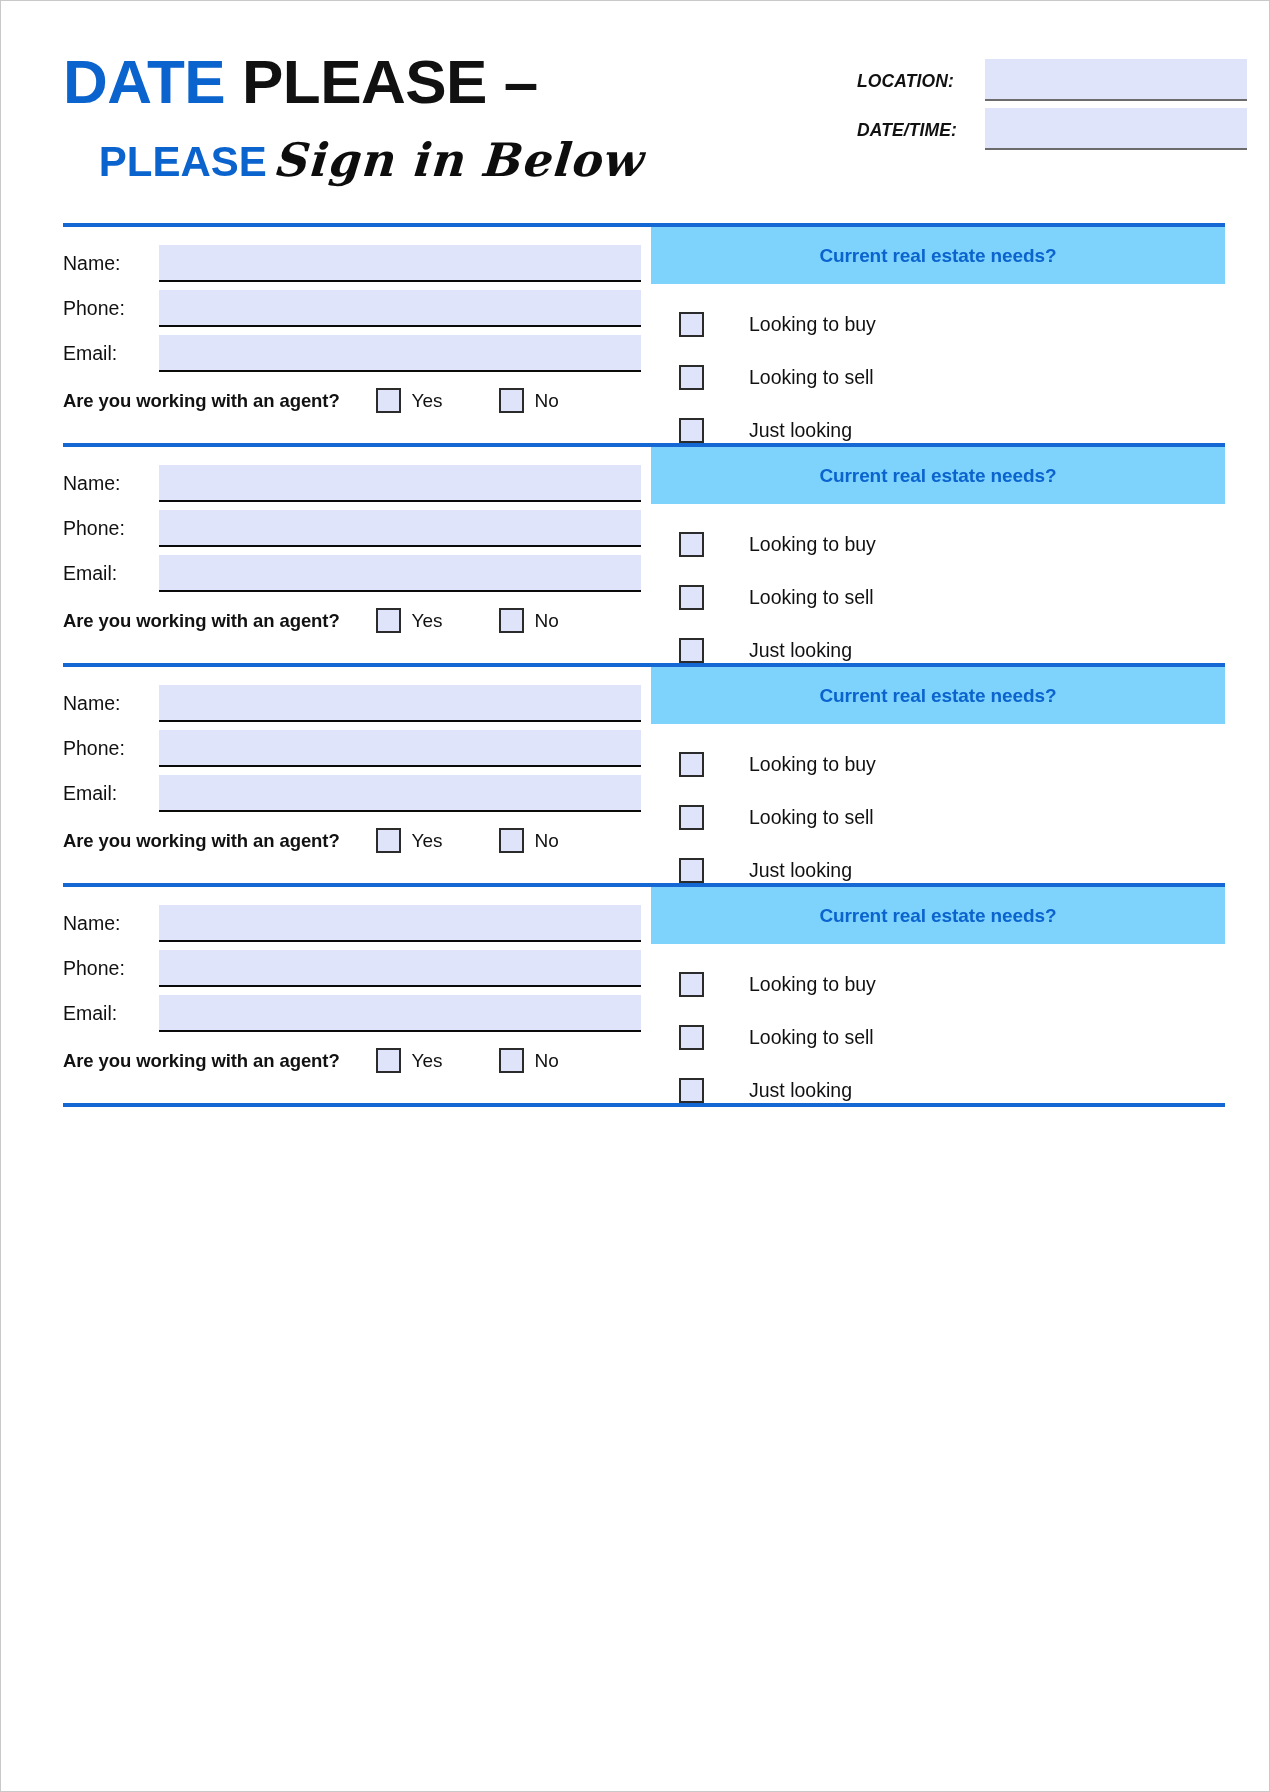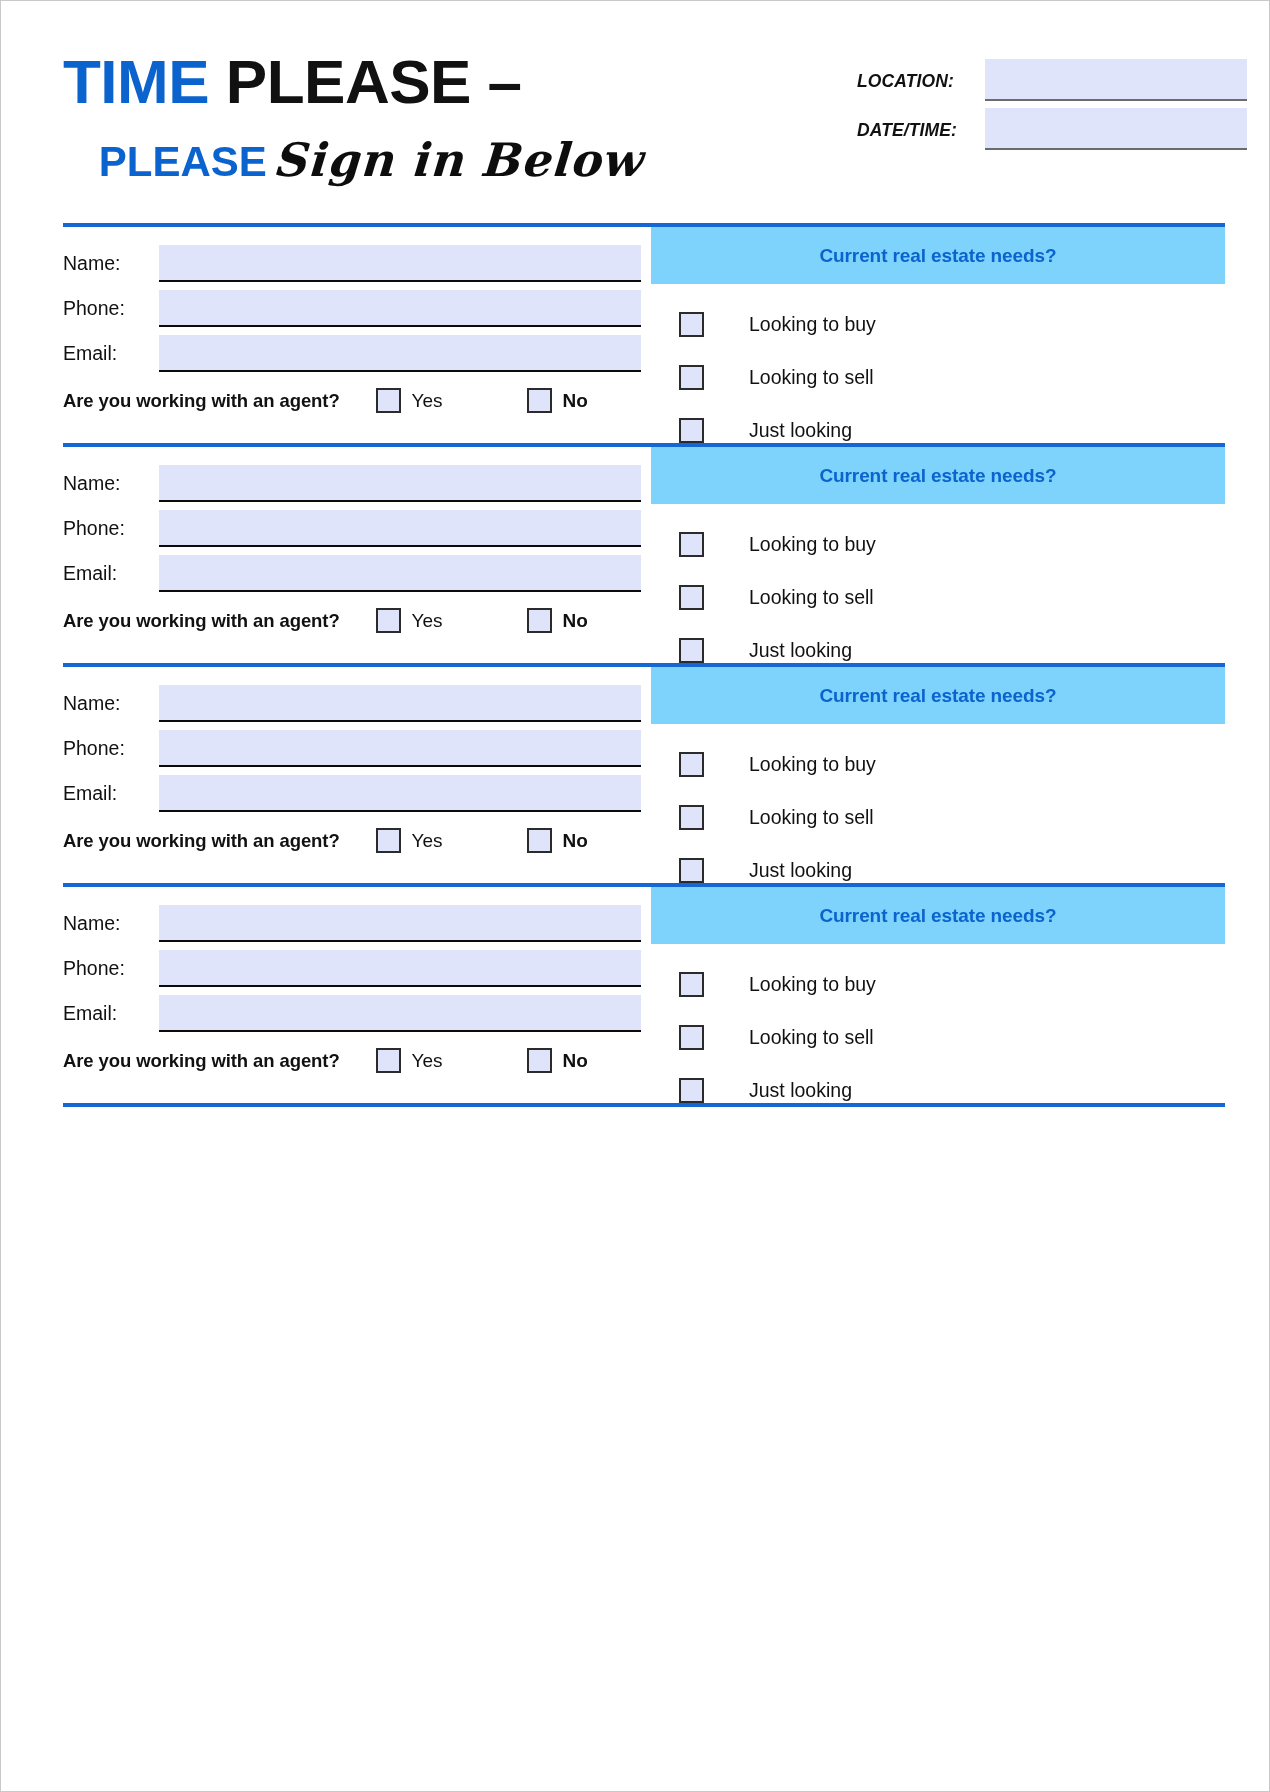--- a/index.html
+++ b/index.html
@@ -157,21 +157,21 @@
     font-weight:700;
     color:#111111;
     white-space:nowrap;
     letter-spacing:-0.1px;
   }
   .yn{
     display:flex;
     align-items:center;
     margin-left:36px;
   }
-  .yn.second{ margin-left:84px;font-weight:bold; }
+  .yn.second{ margin-left:56px; }
   .cb{
     width:25px;height:25px;
     background:#dfe4fb;
     border:2px solid #2b2b2b;
     box-sizing:border-box;
     flex:none;
   }
   .yn-label{
     font-size:19px;
     color:#111111;
@@ -210,21 +210,21 @@
   }
 </style>
 </head>
 <body>
 
 <div class="page">
 
   <div class="header">
 
     <div class="title-block">
-      <div class="title-line1"><span class="blue">TIME</span><span> PLEASE –</span></div>
+      <div class="title-line1"><span class="blue">DATE</span><span> PLEASE –</span></div>
       <div class="title-line2"><span class="please">PLEASE</span><span class="script">Sign in Below</span></div>
     </div>
 
     <div class="meta">
       <div class="meta-row">
         <div class="meta-label">LOCATION:</div>
         <div class="meta-field"></div>
       </div>
       <div class="meta-row">
         <div class="meta-label">DATE/TIME:</div>

